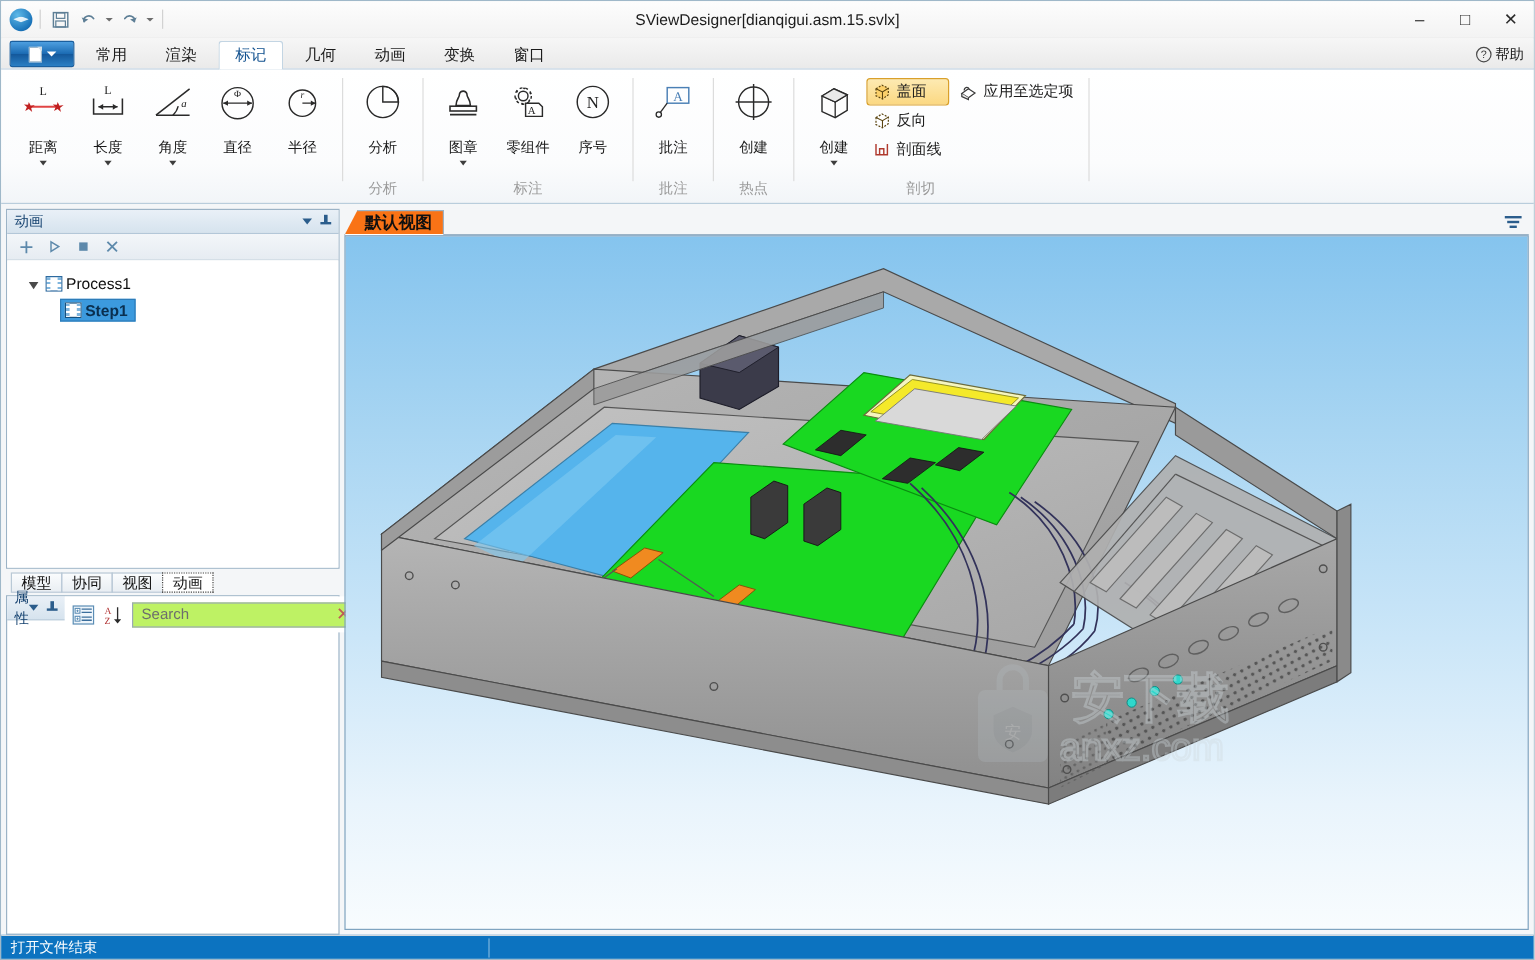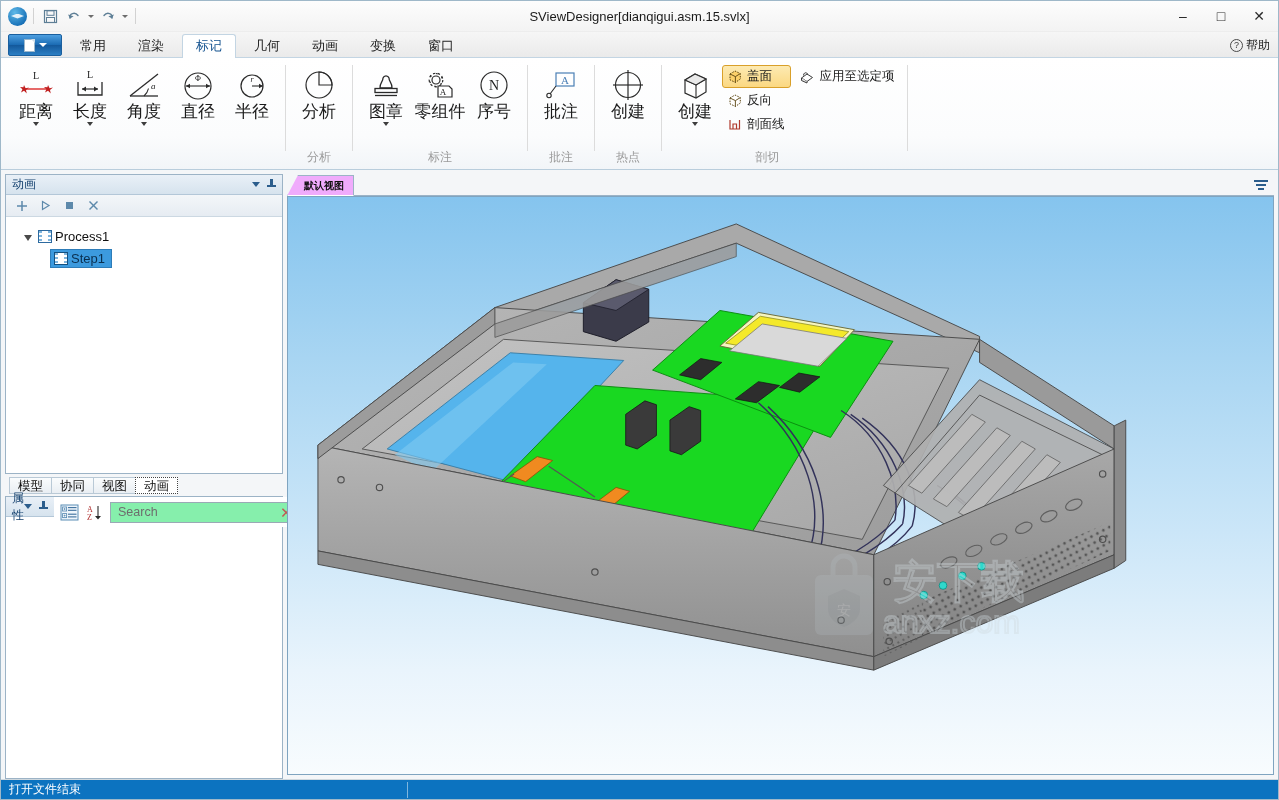--- a/index.html
+++ b/index.html
@@ -101,21 +101,21 @@
   .rgroup { display:flex; flex-direction:column; height:105px; position:relative; }
   .rgroup-body { display:flex; align-items:flex-start; flex:1; padding: 2px 4px 0; }
   .rgroup-title { text-align:center; font-size:12px; color:#9a9a9a; height:16px; line-height:14px; }
   .rgroup-div { width:1px; background:#dcdcdc; margin: 4px 2px 18px; }
 
   .bigbtn {
     width: 54px; display:flex; flex-direction:column; align-items:center;
     padding-top: 4px; cursor:default;
   }
   .bigbtn .ic { height:36px; display:flex; align-items:center; justify-content:center; }
-  .bigbtn .lb { font-size:17px; color:#1b1b1b; margin-top:1px; line-height:15px; }
+  .bigbtn .lb { font-size:12px; color:#1b1b1b; margin-top:13px; line-height:15px; }
   .bigbtn .dn { border-left:3.5px solid transparent; border-right:3.5px solid transparent; border-top:4px solid #3d3d3d; margin-top:3px; }
 
   .smallcol { display:flex; flex-direction:column; gap:1px; padding-top:2px; }
   .smallbtn {
     display:flex; align-items:center; gap:4px; padding:2px 5px 2px 3px;
     font-size:12.5px; color:#1b1b1b; border:1px solid transparent; border-radius:3px;
     white-space:nowrap; line-height:15px;
   }
   .smallbtn.on { background:linear-gradient(#fdeab2,#fbd882); border-color:#d9a02a; }
   .smallbtn .sic { width:17px; height:17px; display:flex; align-items:center; justify-content:center; flex:0 0 17px; }
@@ -170,40 +170,40 @@
   }
   .ltab.active { background:#fff; border:1px dotted #444; font-weight:normal; }
 
   .props { flex:1; display:flex; flex-direction:row; }
   .props-tb {
     height:30px; flex:0 0 30px; display:flex; align-items:center; gap:6px; padding:0 6px;
     background:#fff;
   }
   .pt-ic { width:19px; height:17px; display:flex; align-items:center; justify-content:center; }
   .searchbox {
-    flex:1; height:21px; border:1px solid #9aa9b5; background:#86efac;
+    flex:1; height:21px; border:1px solid #9aa9b5; background:#bef264;
     display:flex; align-items:center; padding:0 4px 0 7px;
   }
   .searchbox input {
     flex:1; border:none; outline:none; font-size:12.5px; color:#3a3a3a;
     font-family:"Liberation Sans", sans-serif; background:transparent;
   }
   .searchbox input::placeholder { color:#6d6d6d; }
   .xclr { color:#c05a55; font-size:15px; line-height:1; padding:0 1px; }
   .props-body { flex:1; background:#fff; }
 
   
   .rightcol { flex:1; display:flex; flex-direction:column; min-width:0; }
   .vtabs {
     height:22px; flex:0 0 22px; display:flex; align-items:flex-end;
     border-bottom:1px solid #9cb3c6; background:#f4f6f8; position:relative;
   }
   .vtab {
-    padding:2px 9px 2px 16px; font-size:10px; color:#101010; font-weight:bold;
-    background:#f0abfc; border:1px solid #9cb3c6; border-bottom:1px solid #fff;
+    padding:2px 9px 2px 16px; font-size:14px; color:#101010; font-weight:bold;
+    background:#f97316; border:1px solid #9cb3c6; border-bottom:1px solid #fff;
     margin-bottom:-1px; position:relative; line-height:15px;
     clip-path: polygon(11px 0, 100% 0, 100% 100%, 0 100%);
   }
   .vmenu { margin-left:auto; padding-right:6px; align-self:center; }
   .vmenu .mm { width:14px; height:2px; background:#2b5d8c; margin:2px 0; }
   .vmenu .mm:nth-child(2){ width:10px; margin-left:2px;}
   .vmenu .mm:nth-child(3){ width:6px; margin-left:4px;}
 
   .viewport {
     flex:1; border:1px solid #7fa4c0; margin:0 0 4px 0; position:relative;
@@ -546,21 +546,21 @@
         </div>
         <div class="tree">
           <div class="tnode">
             <span class="tw open"></span>
             <span class="film"></span>
             <span>Process1</span>
           </div>
           <div class="tnode child">
             <span class="selwrap">
               <span class="film"></span>
-              <span style="font-weight:normal;color:#0a2f4f;">Step1</span>
+              <span style="font-weight:bold;color:#0a2f4f;">Step1</span>
             </span>
           </div>
         </div>
       </div>
 
       <div class="ltabs">
         <div class="ltab">模型</div>
         <div class="ltab">协同</div>
         <div class="ltab">视图</div>
         <div class="ltab active">动画</div>

